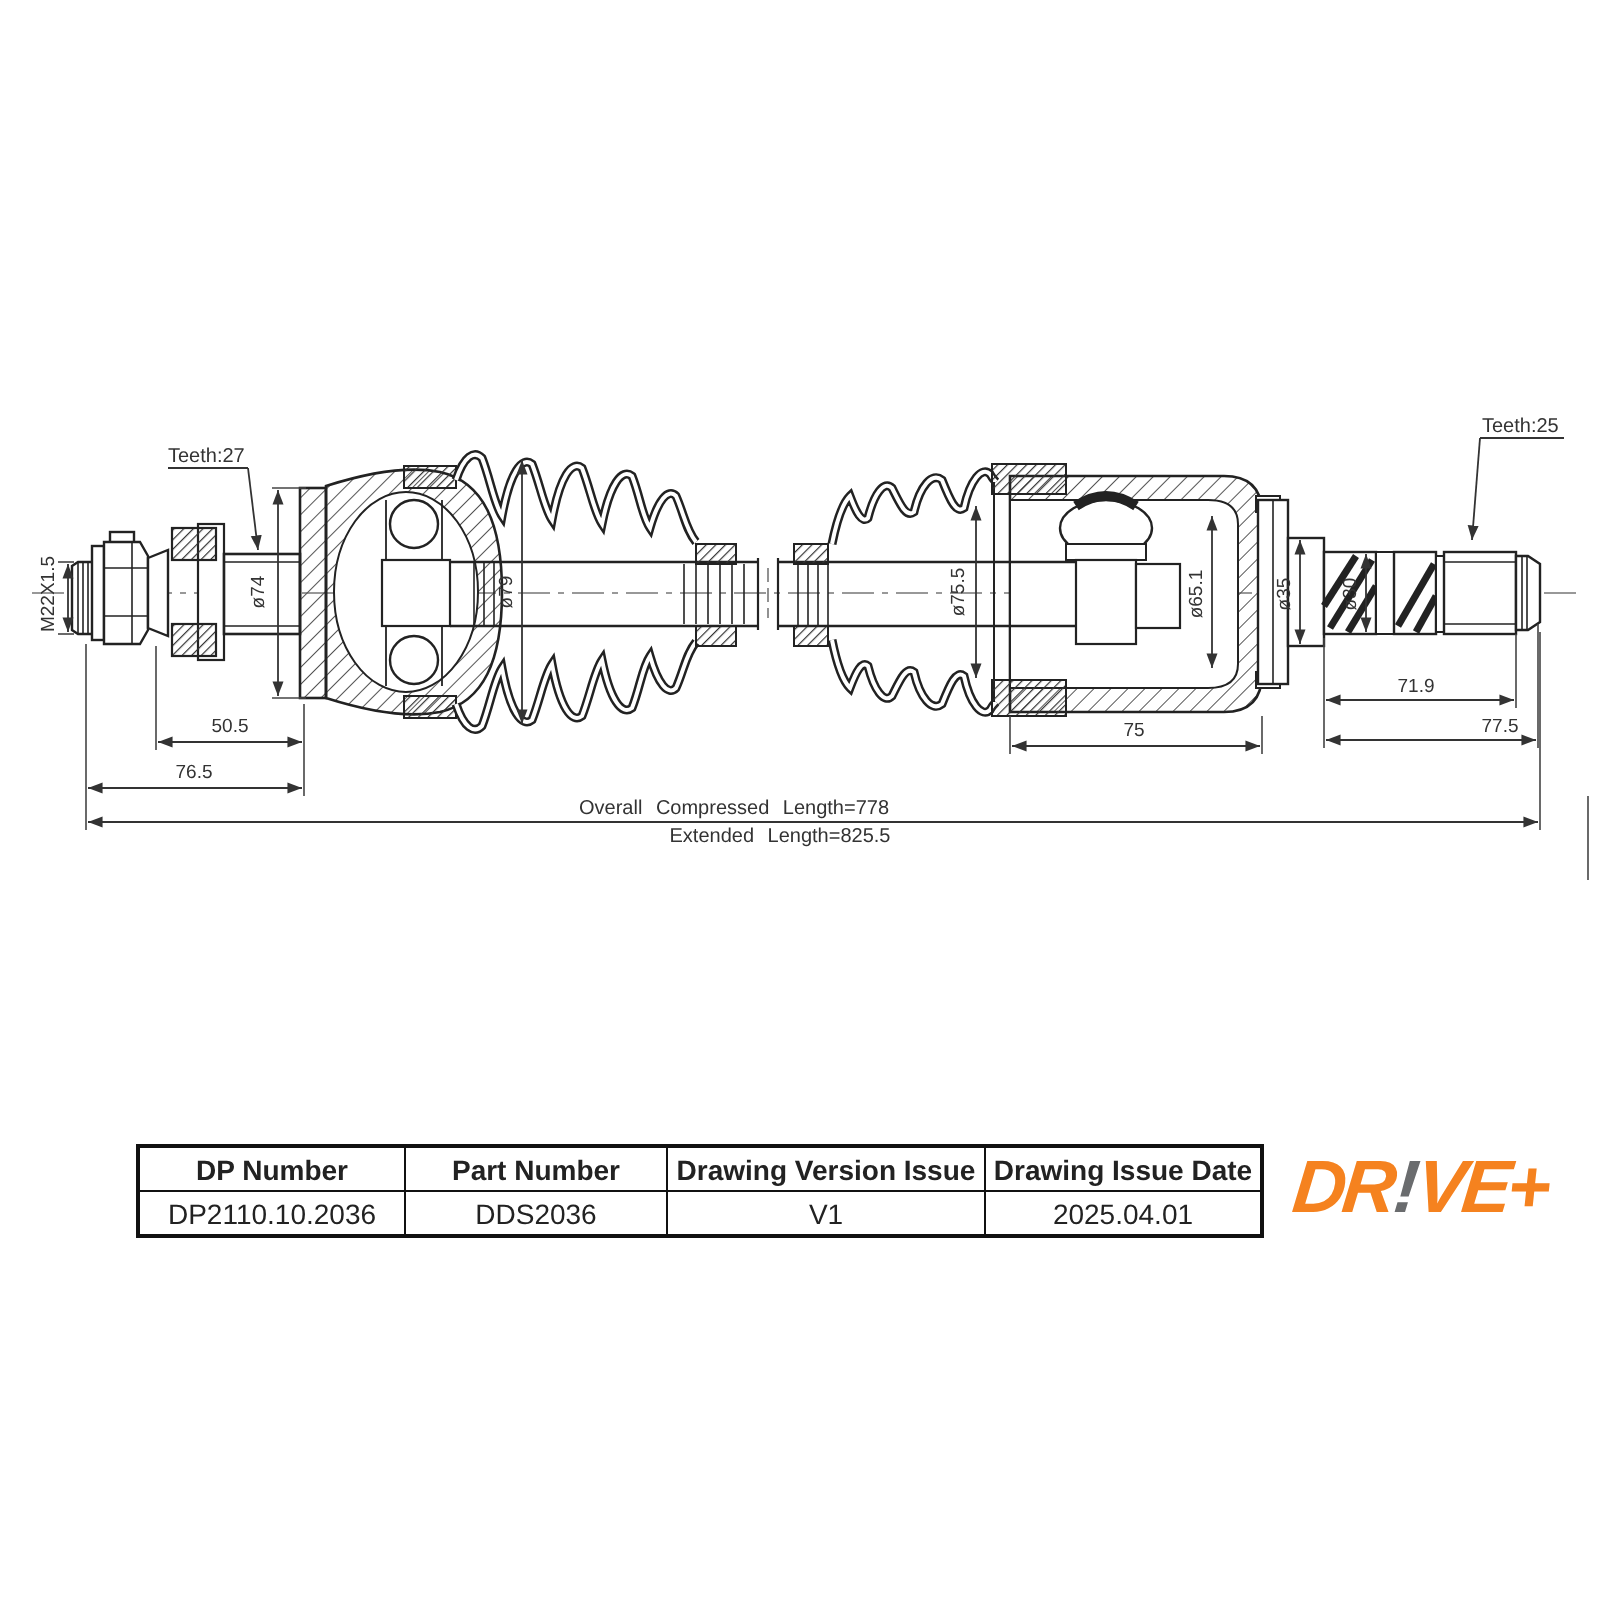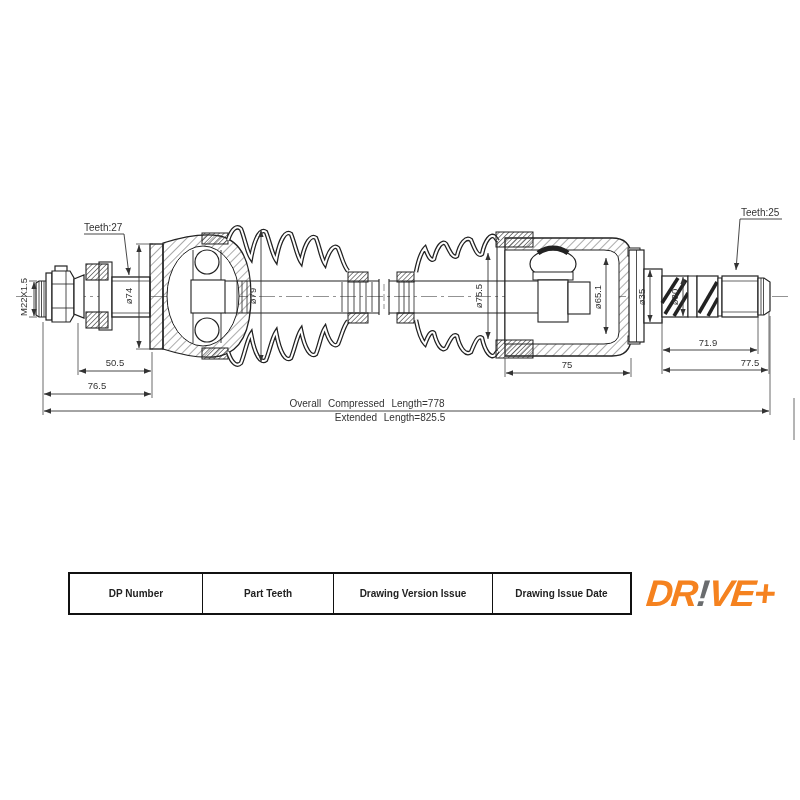--- a/index.html
+++ b/index.html
@@ -8,21 +8,21 @@
   .drawing{position:absolute;left:0;top:0;}
   svg text{font-family:"Liberation Sans",sans-serif;fill:#333;}
   .dimtxt{font-size:9.5px;}
   .lbltxt{font-size:10px;}
   .lentxt{font-size:10px;word-spacing:4px;}
 
   
   .info-table{position:absolute;left:68px;top:572px;width:557px;height:43px;
               border-collapse:collapse;table-layout:fixed;}
   .info-table td{border:1px solid #111;text-align:center;vertical-align:middle;
-                 font-size:10px;padding:0;height:21px;overflow:hidden;white-space:nowrap;}
+                 font-size:14px;padding:0;height:21px;overflow:hidden;white-space:nowrap;}
   .info-table{border:2px solid #111;}
   .info-table .hdr{font-weight:bold;}
   .c1{width:132px;} .c2{width:130px;} .c3{width:158px;} .c4{width:137px;}
 
   
   .logo{position:absolute;left:630px;top:574px;width:160px;height:40px;
         display:flex;align-items:center;justify-content:center;
         font-style:italic;font-weight:bold;font-size:37px;letter-spacing:-2px;
         transform:skewX(-6deg);user-select:none;}
   .logo .o{color:#F5821F;}
@@ -238,23 +238,29 @@
     <text class="dimtxt" x="750" y="366" text-anchor="middle">77.5</text>
     <text class="lentxt" x="367" y="407" text-anchor="middle">Overall Compressed Length=778</text>
     <text class="lentxt" x="390" y="421" text-anchor="middle">Extended Length=825.5</text>
   </g>
 </svg>
 
 <table class="info-table">
   <tbody>
         <tr>
     <td class="hdr c1">DP Number</td>
-    <td class="hdr c2">Part Teeth</td>
+    <td class="hdr c2">Part Number</td>
     <td class="hdr c3">Drawing Version Issue</td>
     <td class="hdr c4">Drawing Issue Date</td>
+  </tr>
+  <tr>
+    <td class="c1">DP2110.10.2036</td>
+    <td class="c2">DDS2036</td>
+    <td class="c3">V1</td>
+    <td class="c4">2025.04.01</td>
   </tr>
 </tbody>
     </table>
 
 <div class="logo">
   <span class="o">DR</span>
       <span class="g">!</span>
       <span class="o">VE+</span>
 </div>
 

